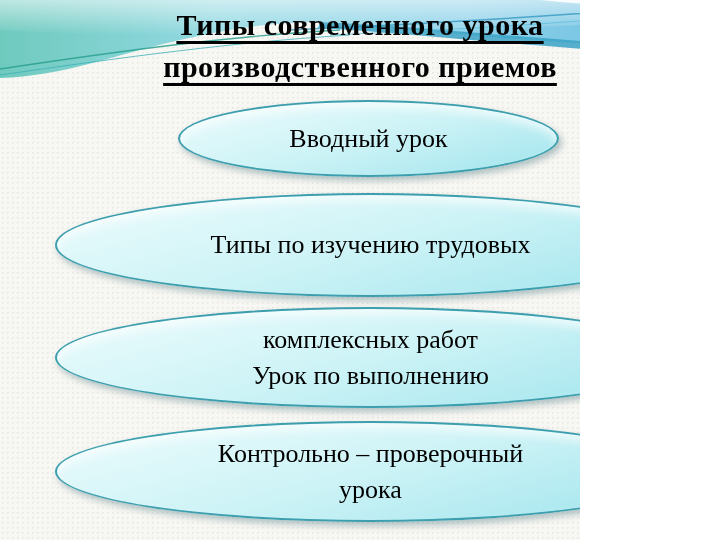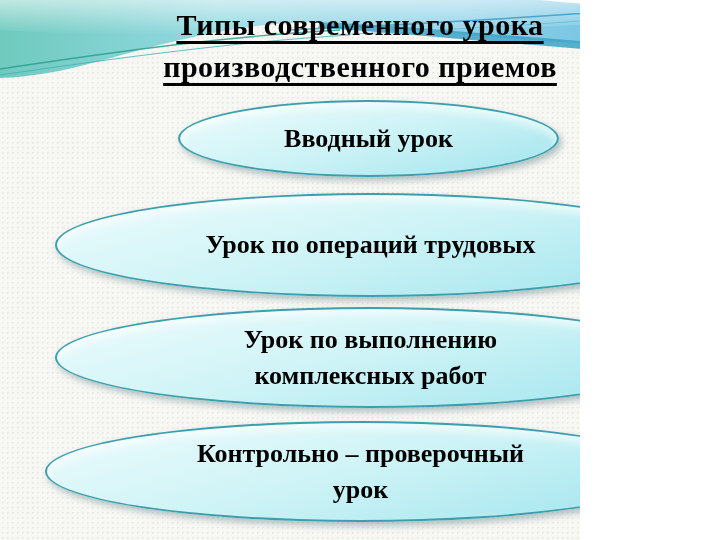--- a/index.html
+++ b/index.html
@@ -48,28 +48,28 @@
     border: 2px solid #3d9fae;
     border-radius: 50%;
     background: linear-gradient(165deg, #eefcfd 0%, #cdf3f6 50%, #9fe4ed 100%);
     box-shadow: 3px 4px 6px rgba(108,144,150,0.5), inset 0 6px 10px rgba(255,255,255,0.65);
     display: flex;
     flex-direction: column;
     align-items: center;
     justify-content: center;
     text-align: right;
     color: #000000;
-    font-weight: bold;
+    font-weight: normal;
     font-size: 26px;
     line-height: 36px;
   }
   .oval-1 { left: 178px; top: 100px; width: 377px; height: 73px; }
   .oval-2 { left: 55px;  top: 193px; width: 627px; height: 100px; }
   .oval-3 { left: 55px;  top: 307px; width: 627px; height: 97px; }
-  .oval-4 { left: 45px;  top: 421px; width: 627px; height: 97px; }
+  .oval-4 { left: 55px;  top: 421px; width: 627px; height: 97px; }
   .oval-line { display: block; }
 </style>
 </head>
 <body>
 
 <div class="slide">
 
   <svg class="waves" viewBox="0 0 720 160" preserveAspectRatio="none" aria-hidden="true">
     <defs>
       <linearGradient id="bandGrad" x1="0%" y1="0%" x2="100%" y2="0%">
@@ -98,26 +98,26 @@
   <div class="title">
     <span class="title-line">Типы современного урока</span>
     <span class="title-line">производственного приемов</span>
   </div>
 
   <div class="oval oval-1">
     <span class="oval-line">Вводный урок</span>
   </div>
 
   <div class="oval oval-2">
-    <span class="oval-line">Урок по операций трудовых</span>
+    <span class="oval-line">Типы по изучению трудовых</span>
   </div>
 
   <div class="oval oval-3">
+    <span class="oval-line">комплексных работ</span>
     <span class="oval-line">Урок по выполнению</span>
-    <span class="oval-line">комплексных работ</span>
   </div>
 
   <div class="oval oval-4">
     <span class="oval-line">Контрольно – проверочный</span>
-    <span class="oval-line">урок</span>
+    <span class="oval-line">урока</span>
   </div>
 
 </div>
 
 </body></html>

